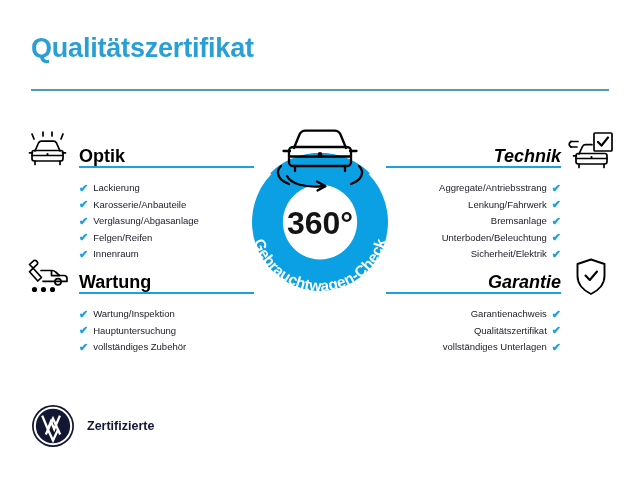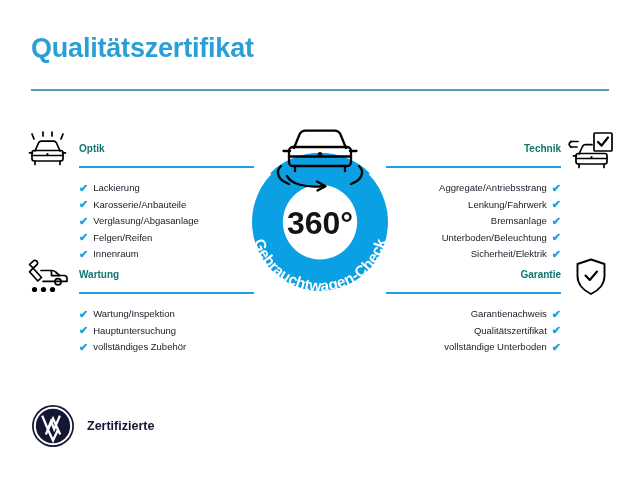--- a/index.html
+++ b/index.html
@@ -52,28 +52,28 @@
   .sec-wartung { left: 22px;  top: 256px; width: 232px; }
   .sec-technik { left: 386px; top: 130px; width: 232px; }
   .sec-garant  { left: 386px; top: 256px; width: 232px; }
 
   .sec-head {
     position: relative;
     height: 42px;
   }
   .sec-title {
     position: absolute;
-    bottom: 18px;
-    font-size: 10px;
+    bottom: 5px;
+    font-size: 18px;
     font-weight: bold;
-    color: #0f766e;
+    color: #000000;
     white-space: nowrap;
   }
   .left .sec-title  { left: 57px; }
-  .right .sec-title { right: 57px; }
+  .right .sec-title { right: 57px; font-style: italic; }
 
   .sec-underline {
     position: absolute;
     bottom: 4px;
     height: 2px;
     background: #1ba0e2;
   }
   .left .sec-underline  { left: 57px;  right: 0px; }
   .right .sec-underline { right: 57px; left: 0px; }
 
@@ -293,21 +293,21 @@
     <ul class="items">
       <li>
           <span class="itxt">Garantienachweis</span>
           <span class="chk">✔</span>
         </li>
       <li>
           <span class="itxt">Qualitätszertifikat</span>
           <span class="chk">✔</span>
         </li>
       <li>
-          <span class="itxt">vollständige Unterboden</span>
+          <span class="itxt">vollständiges Unterlagen</span>
           <span class="chk">✔</span>
         </li>
     </ul>
   </div>
 
   <div class="badge">
     <svg viewBox="0 0 182 192">
       <defs>
         <path id="ringArc" d="M 22 104 A 69 69 0 1 0 160 104"></path>
       </defs>

